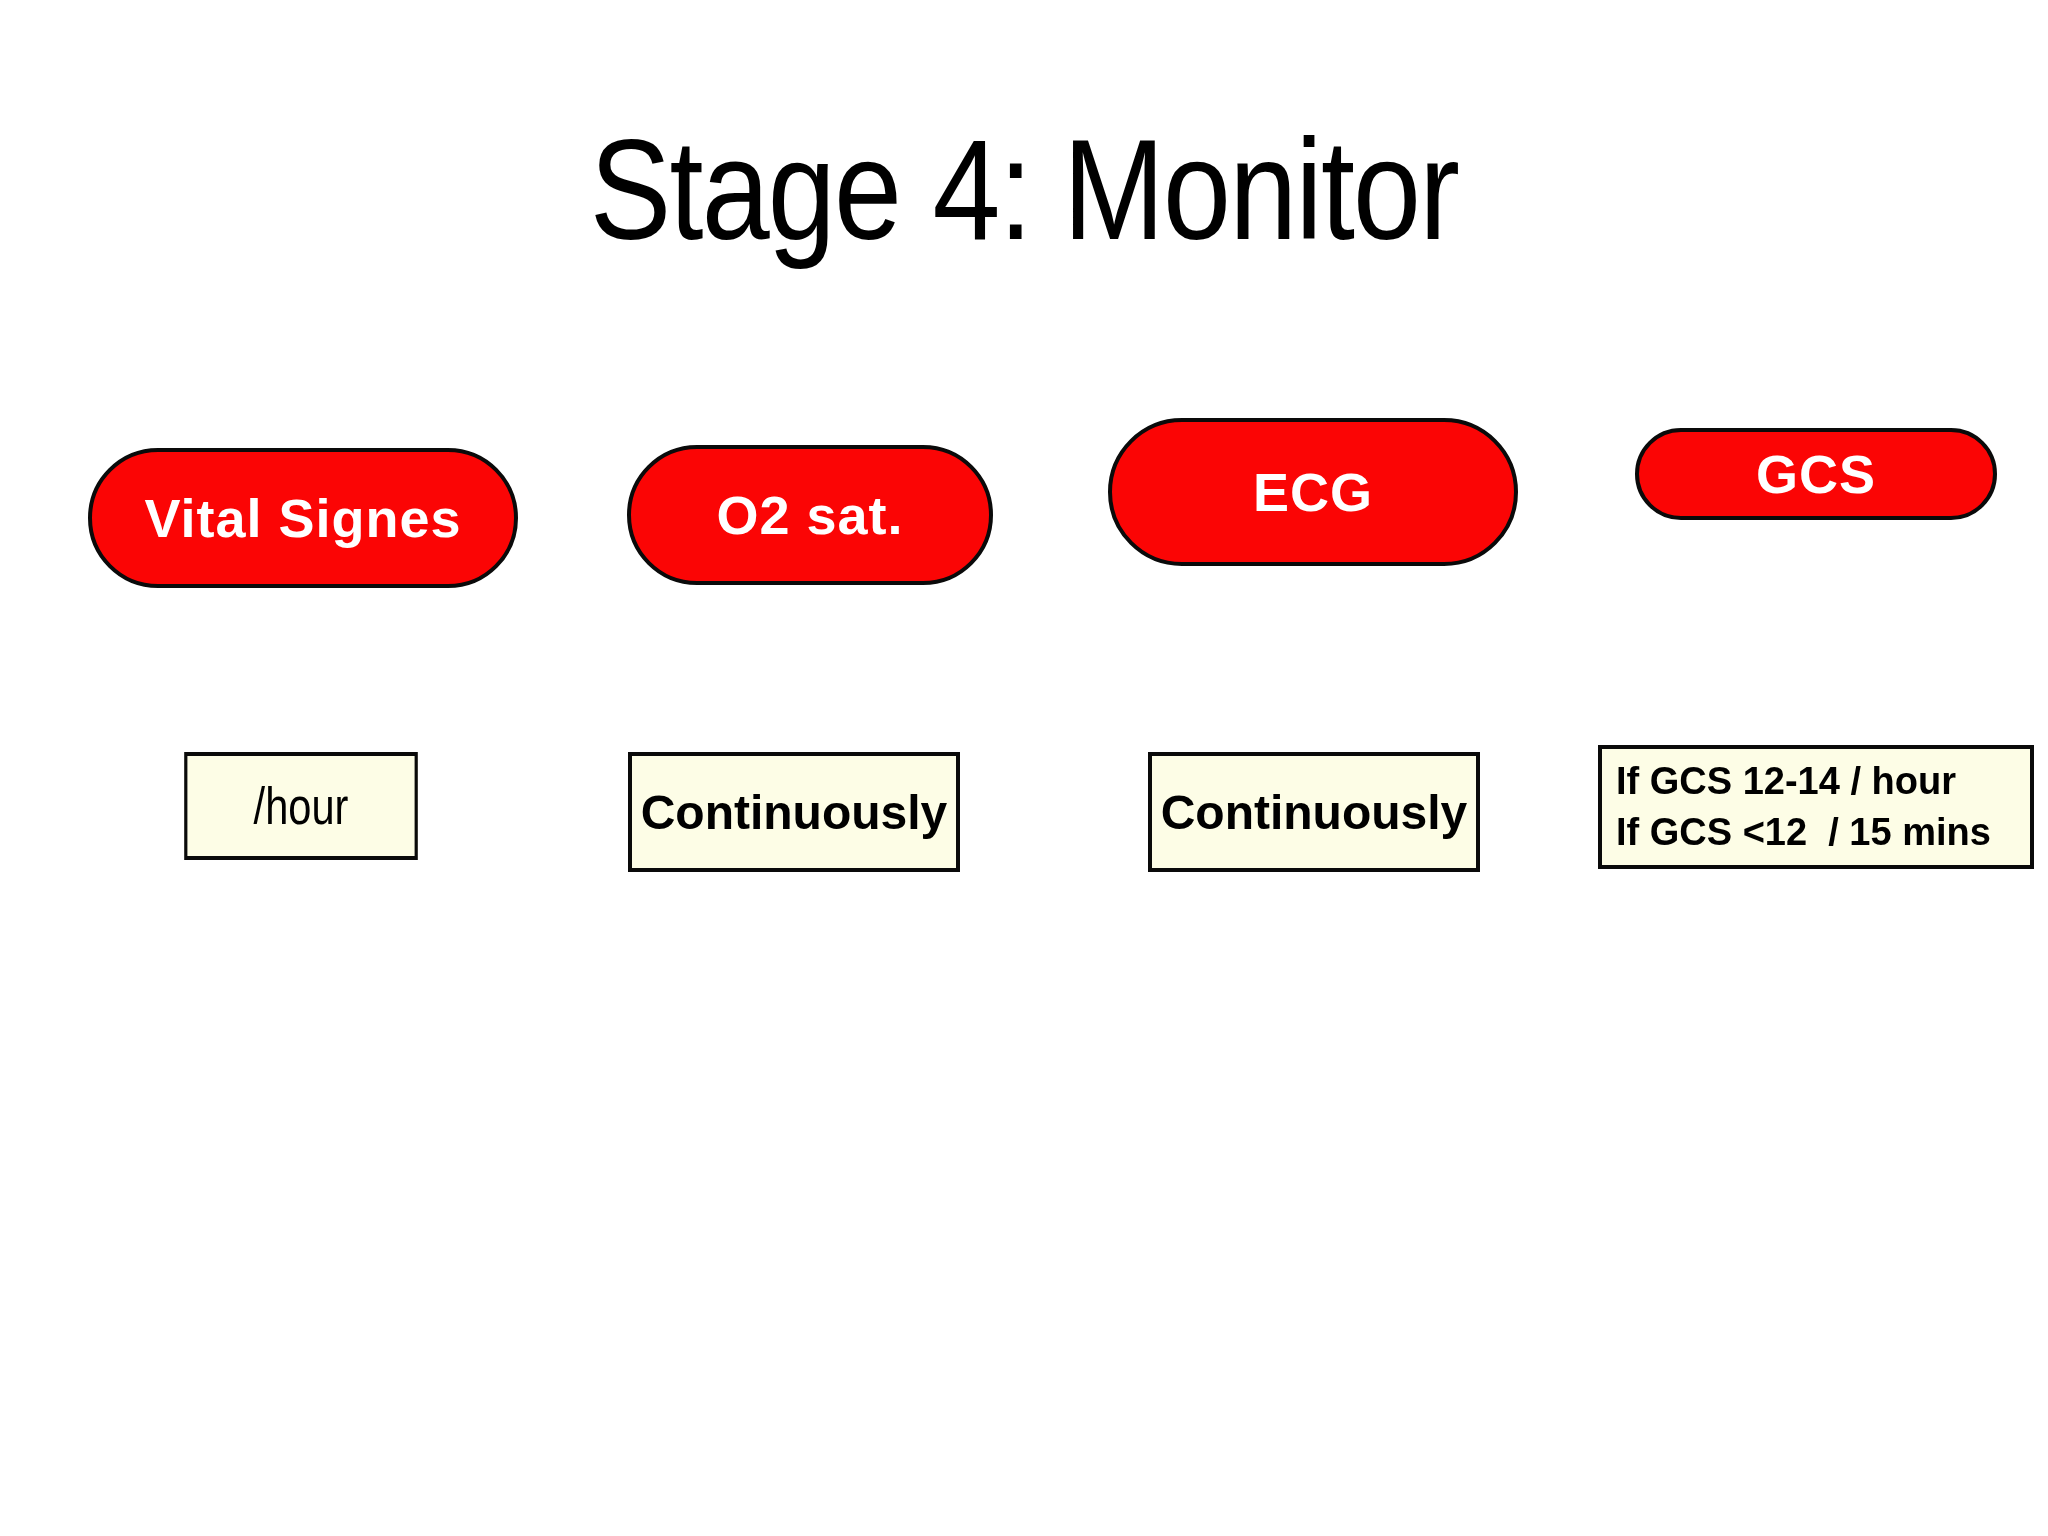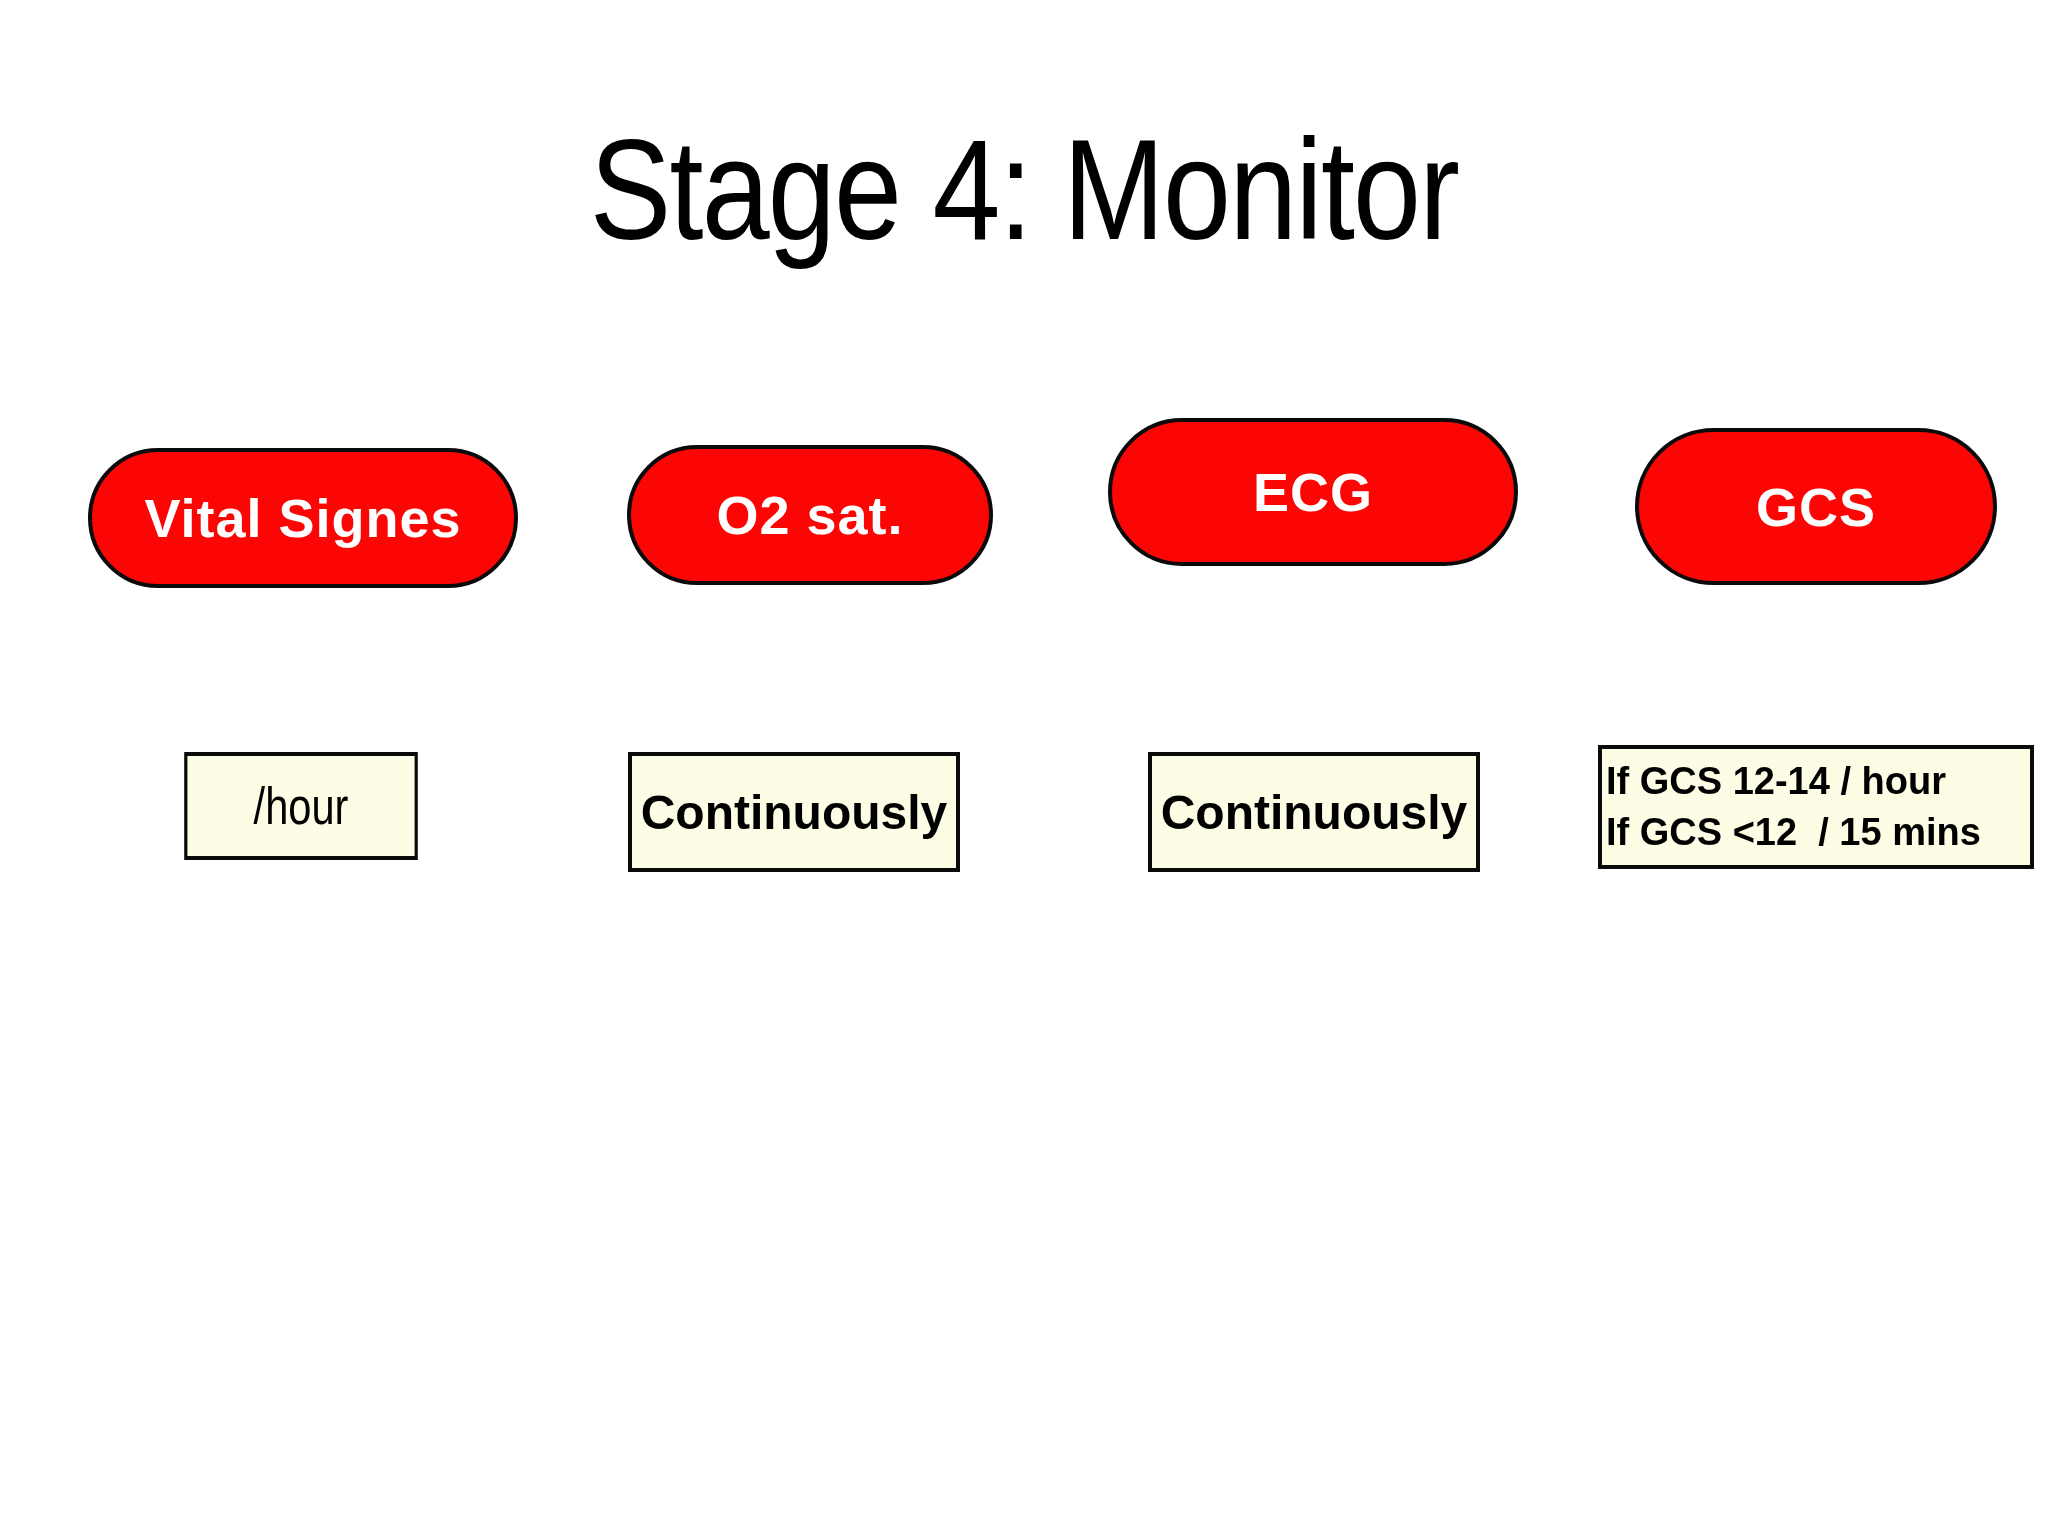--- a/index.html
+++ b/index.html
@@ -41,42 +41,42 @@
     box-sizing: border-box;
     color: #ffffff;
     font-weight: 700;
     font-size: 54px;
     letter-spacing: 1px;
     white-space: nowrap;
   }
   .pill-1 { left: 88px;   top: 448px; width: 430px; height: 140px; }
   .pill-2 { left: 627px;  top: 425px; width: 366px; height: 140px; margin-top: 20px; }
   .pill-3 { left: 1108px; top: 418px; width: 410px; height: 148px; }
-  .pill-4 { left: 1635px; top: 428px; width: 362px; height: 157px; align-items: center; }
+  .pill-4 { left: 1635px; top: 428px; width: 362px; height: 92px; align-items: center; }
   .note {
     position: absolute;
     display: flex;
     flex-direction: column;
     align-items: center;
     justify-content: center;
     background: #fdfde6;
     border: 4px solid #0a0a0a;
     box-sizing: border-box;
     color: #000000;
     font-weight: 700;
     font-size: 48px;
     white-space: pre;
   }
   .note-1 { left: 155px;  top: 752px; width: 292px; height: 108px; font-weight: 400; font-size: 52px; transform: scaleX(0.8); transform-origin: 50% 50%; }
   .note-2 { left: 628px;  top: 752px; width: 332px; height: 120px; }
   .note-3 { left: 1148px; top: 752px; width: 332px; height: 120px; }
   .note-4 {
     left: 1598px; top: 745px; width: 436px; height: 124px;
     align-items: flex-start;
-    padding-left: 4px;
+    padding-left: 14px;
     font-size: 38px;
     line-height: 1.35;
   }
   .note-line { display: block; }
 </style>
 </head>
 <body>
 
 <div class="slide">
 

